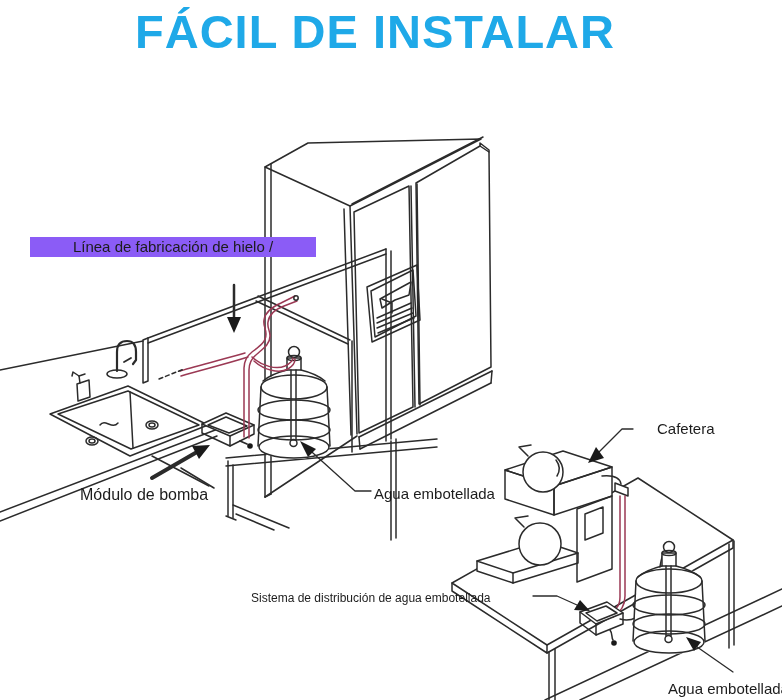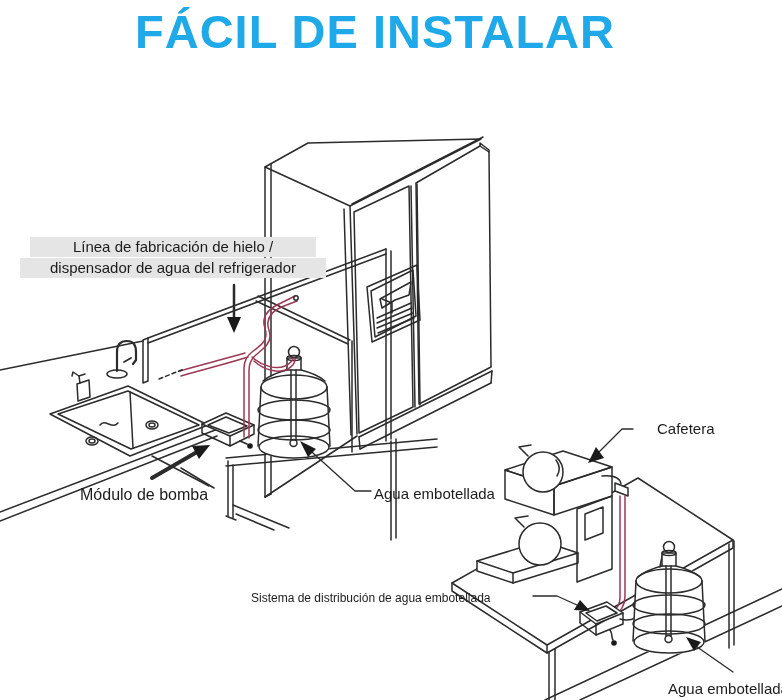--- a/index.html
+++ b/index.html
@@ -8,21 +8,21 @@
     font-family:"Liberation Sans", sans-serif;
   }
   .stage svg{position:absolute;left:0;top:0;}
   .title{
     position:absolute;left:0;top:4px;width:678px;text-align:center;
     font-size:47px;font-weight:bold;letter-spacing:1px;color:#1FA9E8;margin-left:36px;
   }
   .lbl{
     position:absolute;color:#1c1c1c;font-size:15px;line-height:20px;white-space:nowrap;
   }
-  .lbl.bg{background:#e5e5e5;padding:0 3px;}
+  .lbl.bg{background:#8b5cf6;padding:0 3px;}
   #lbl-line1{left:30px;top:237px;width:280px;text-align:center;}
   #lbl-line2{left:20px;top:258px;width:300px;text-align:center;}
   #lbl-modulo{left:80px;top:485px;font-size:16px;text-align:right;}
   #lbl-agua-left{left:374px;top:484px;}
   #lbl-cafetera{left:657px;top:419px;}
   #lbl-sistema{left:251px;top:588px;font-size:12px;}
   #lbl-agua-right{left:668px;top:679px;}
 </style>
 </head>
 <body>
@@ -252,20 +252,19 @@
       <path d="M690,642 L733,672" stroke-width="1.3"></path>
       <path d="M686,637 L701,642 L694,651 Z" fill="#1a1a1a" stroke="none"></path>
     </g>
 
   </g>
 </svg>
 
 <div class="title">FÁCIL DE INSTALAR</div>
 
 <div class="lbl bg" id="lbl-line1">Línea de fabricación de hielo /</div>
-<div class="lbl bg" id="lbl-line2">dispensador de agua del refrigerador</div>
 <div class="lbl" id="lbl-modulo">Módulo de bomba</div>
 <div class="lbl" id="lbl-agua-left">Agua embotellada</div>
 <div class="lbl" id="lbl-cafetera">Cafetera</div>
 <div class="lbl" id="lbl-sistema">Sistema de distribución de agua embotellada</div>
 <div class="lbl" id="lbl-agua-right">Agua embotellada</div>
 
 </div>
 
 </body></html>

